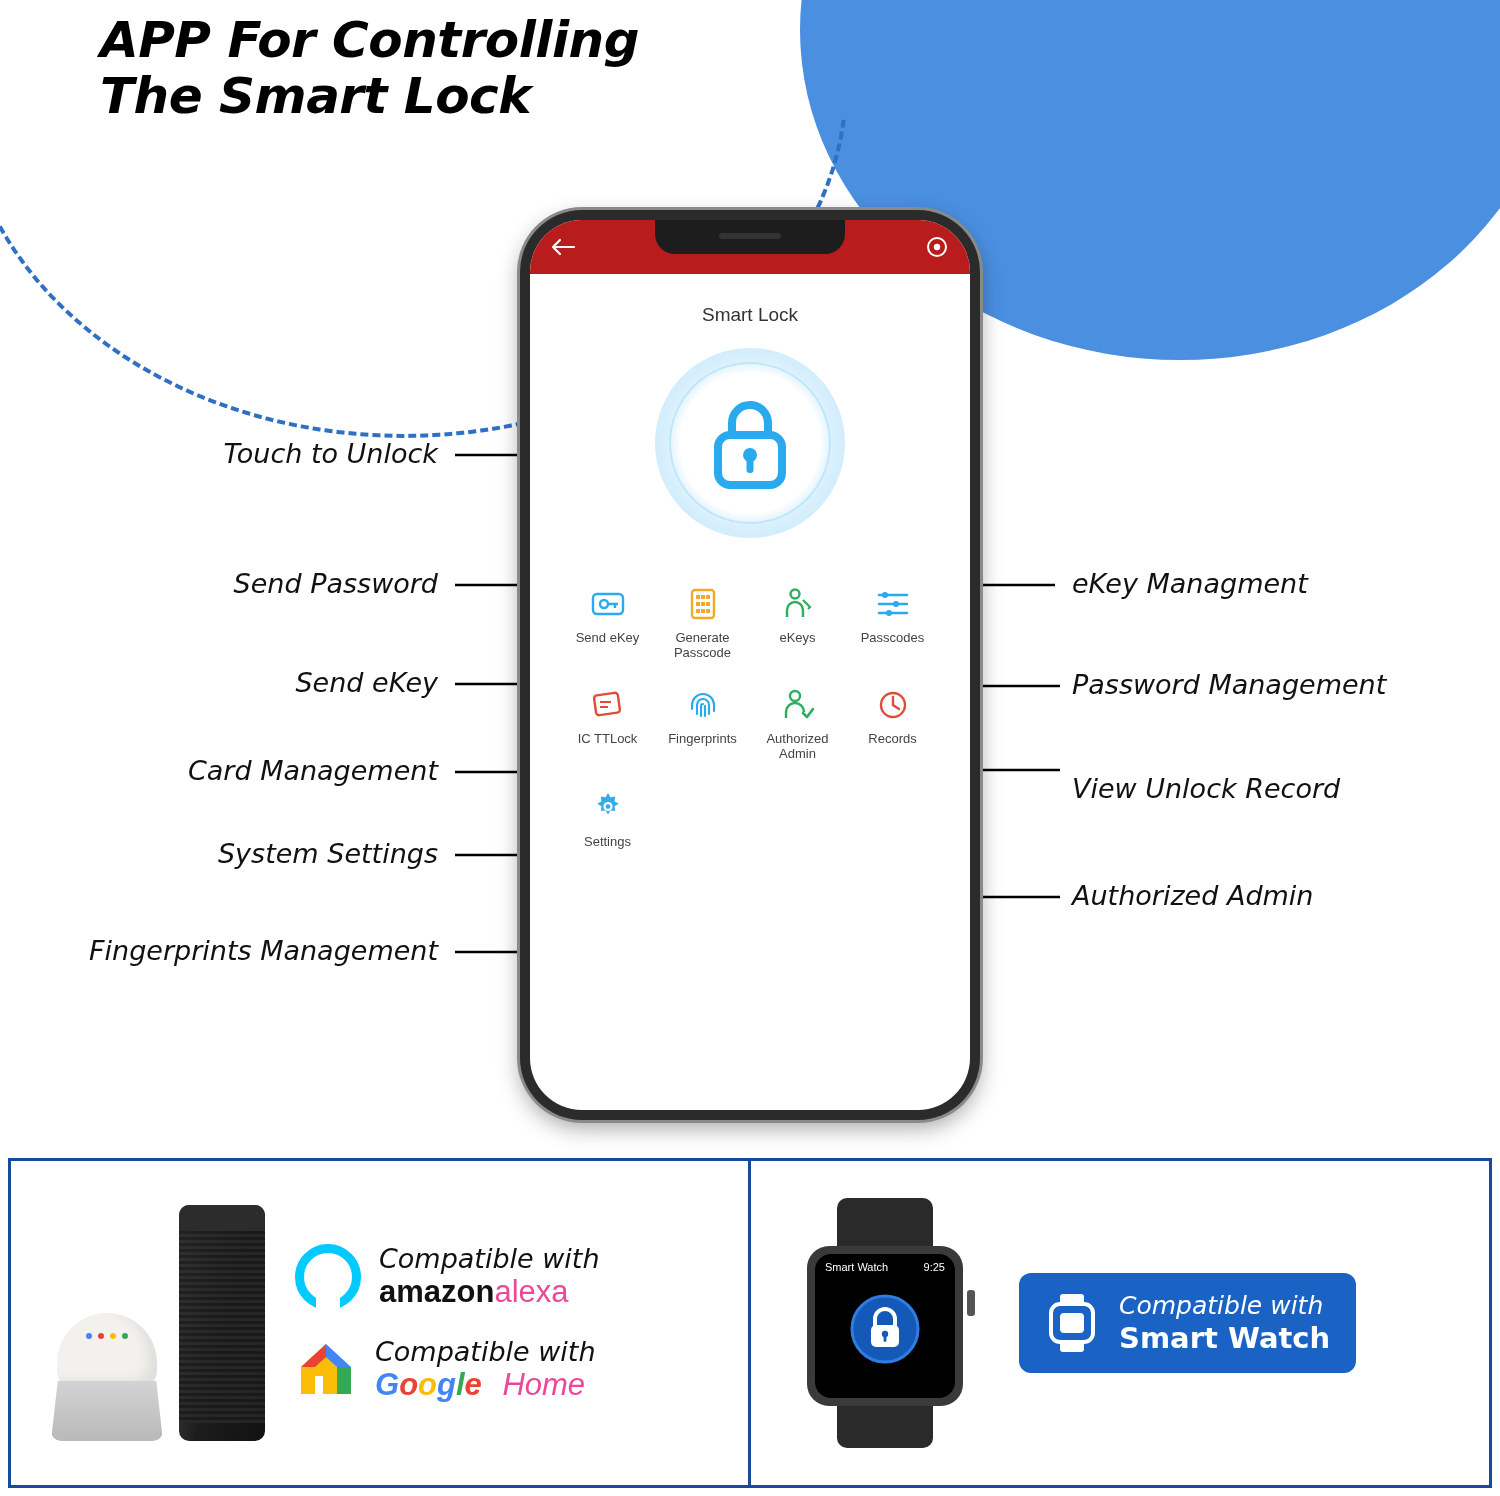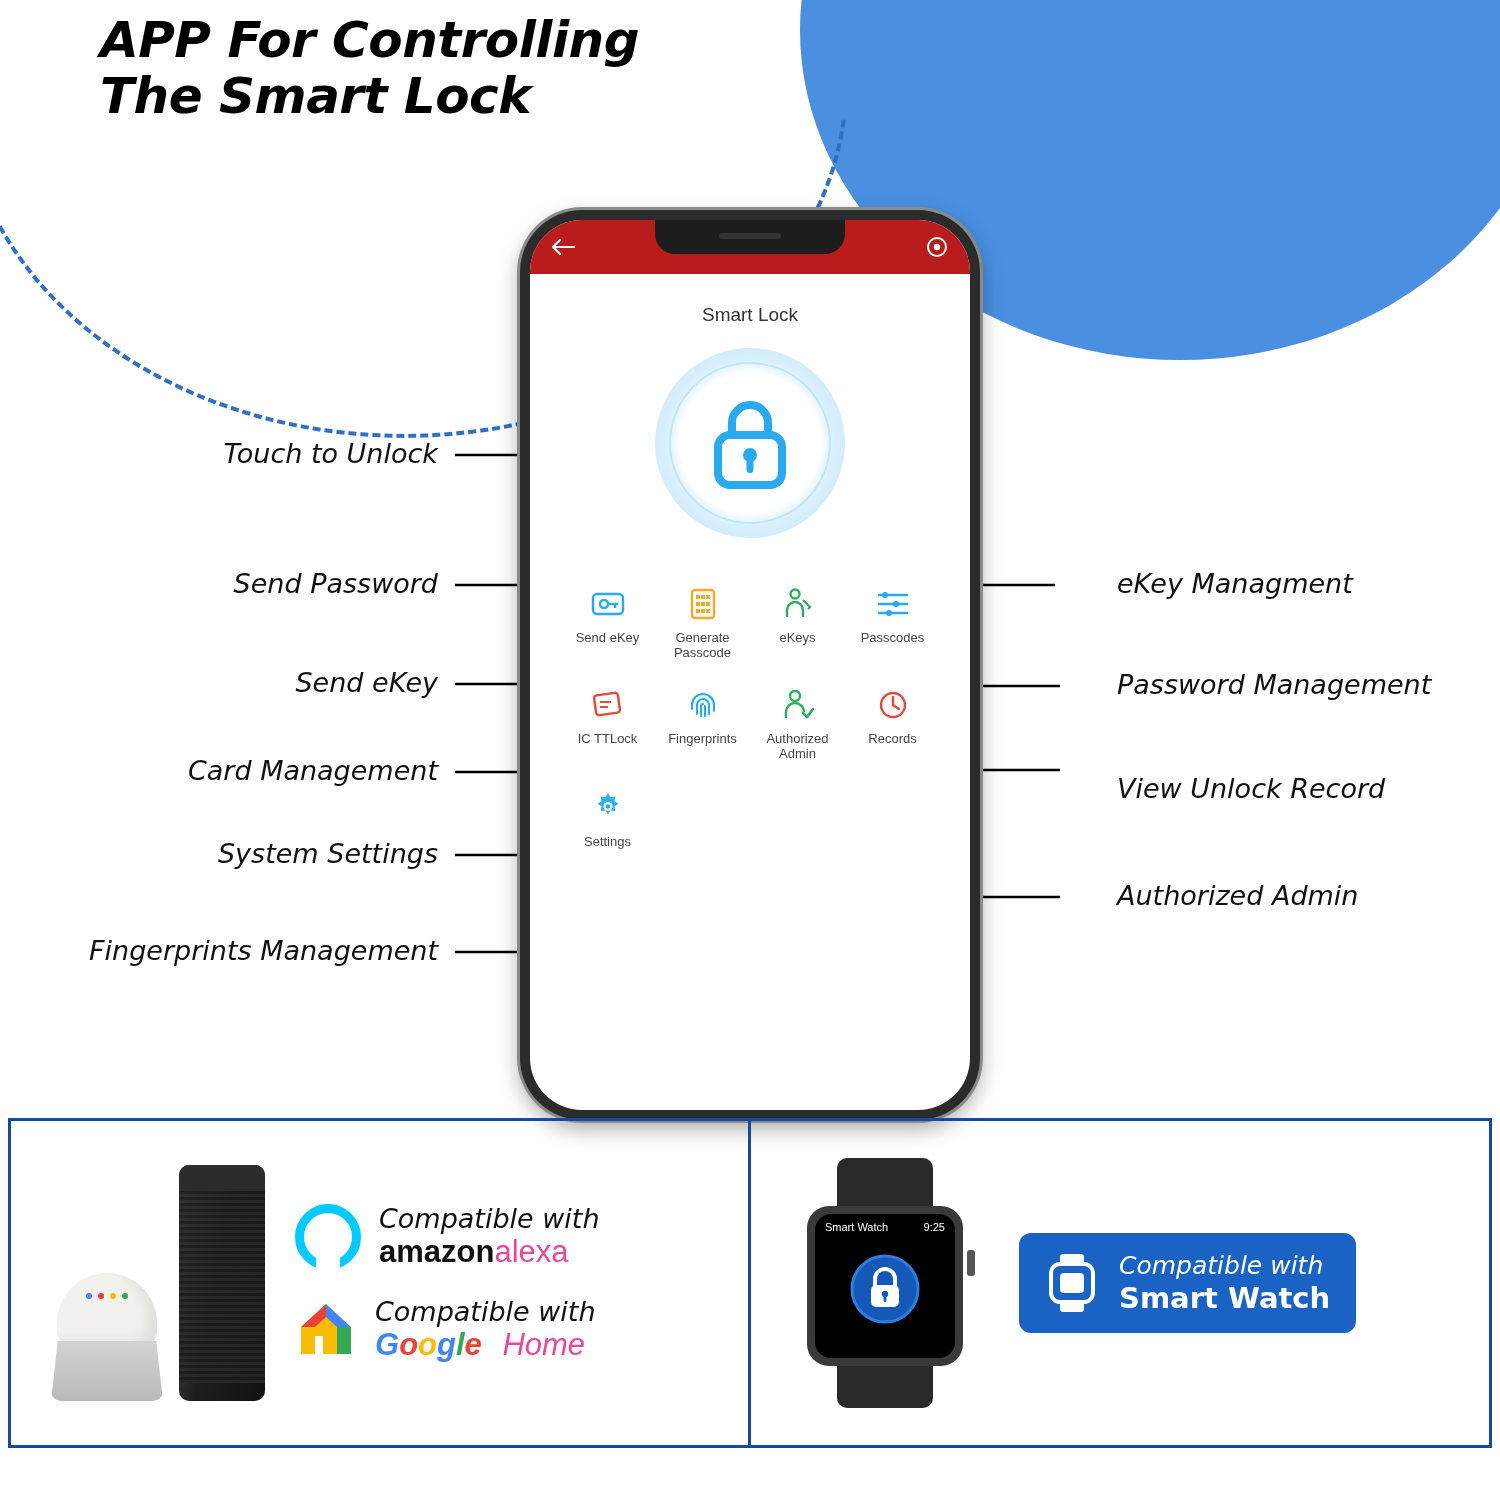--- a/index.html
+++ b/index.html
@@ -81,26 +81,26 @@
   }
   .cell{display:flex;flex-direction:column;align-items:center;text-align:center;}
   .cell .ico{height:40px;display:flex;align-items:center;justify-content:center;}
   .cell .lbl{margin-top:7px;font-size:13px;color:#444;line-height:1.15;max-width:88px;}
   .settings-row{margin:26px 30px 0;display:grid;grid-template-columns:repeat(4,1fr);}
   
   .callout{
     position:absolute;font-family:"DejaVu Sans", sans-serif;font-style:italic;
     font-size:27px;color:#111;white-space:nowrap;
   }
-  .callout.right{text-align:left;margin-left:45px;}
+  .callout.right{text-align:left;}
   .callout.left{text-align:right;}
   svg.leaders{position:absolute;left:0;top:0;width:1500px;height:1150px;pointer-events:none;}
   
   .bottom{
-    position:absolute;left:8px;top:1118px;width:1484px;height:330px;
+    position:absolute;left:8px;top:1158px;width:1484px;height:330px;
     border:3px solid #174a9c;box-sizing:border-box;display:flex;
   }
   .panel-left{width:740px;border-right:3px solid #174a9c;box-sizing:border-box;
     display:flex;align-items:center;padding-left:40px;gap:30px;}
   .panel-right{flex:1;display:flex;align-items:center;padding-left:50px;gap:50px;}
   .speakers{display:flex;align-items:flex-end;gap:16px;}
   .google-home{width:112px;height:128px;position:relative;}
   .gh-top{position:absolute;top:0;left:6px;width:100px;height:74px;
     background:#f2f1ee;border-radius:50px 50px 16px 16px;box-shadow:inset -10px -6px 12px rgba(0,0,0,.07);}
   .gh-dots{position:absolute;top:20px;left:50%;transform:translateX(-50%);display:flex;gap:6px;}

